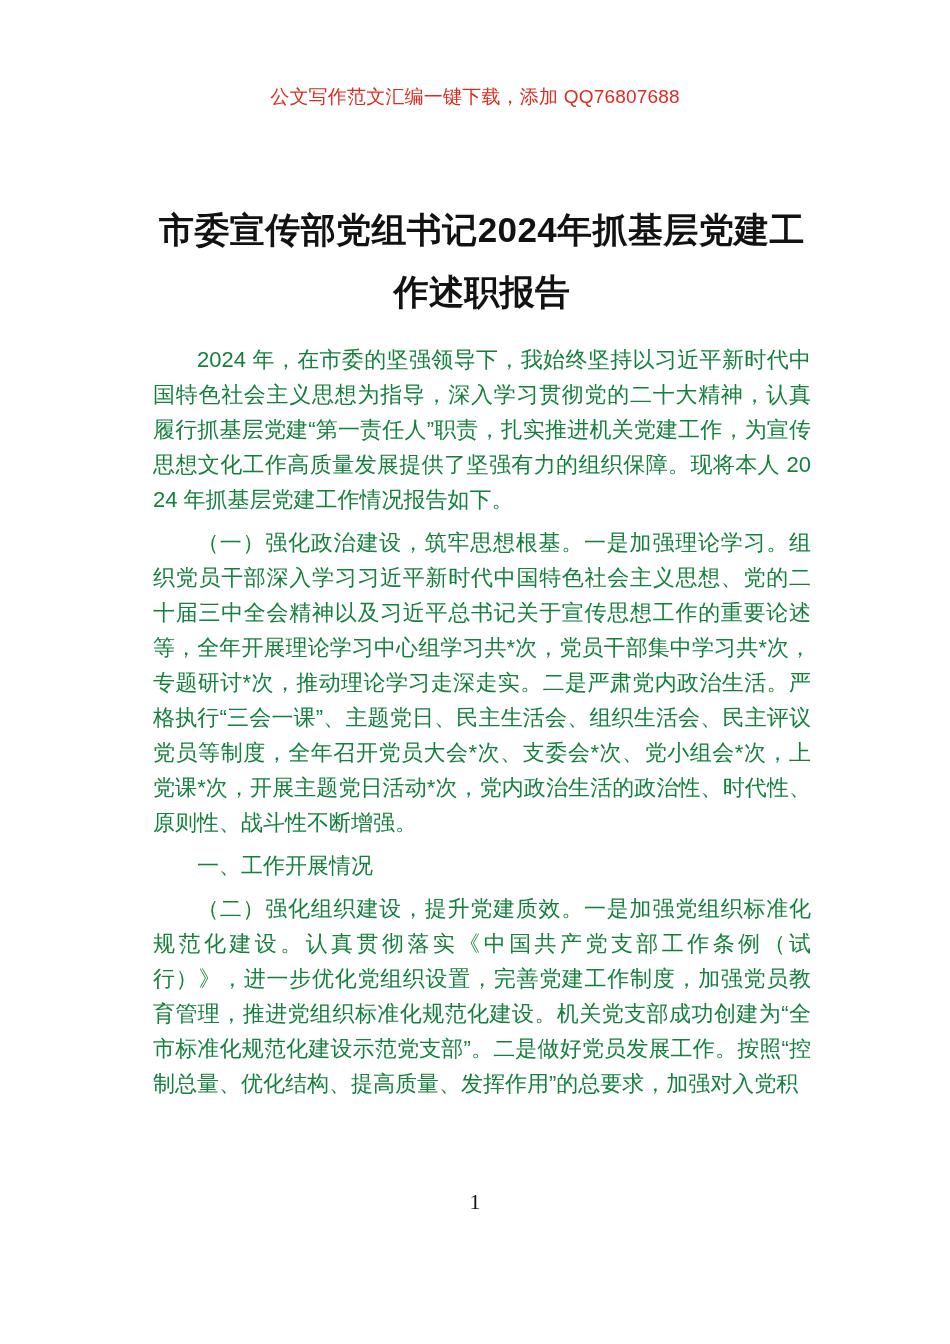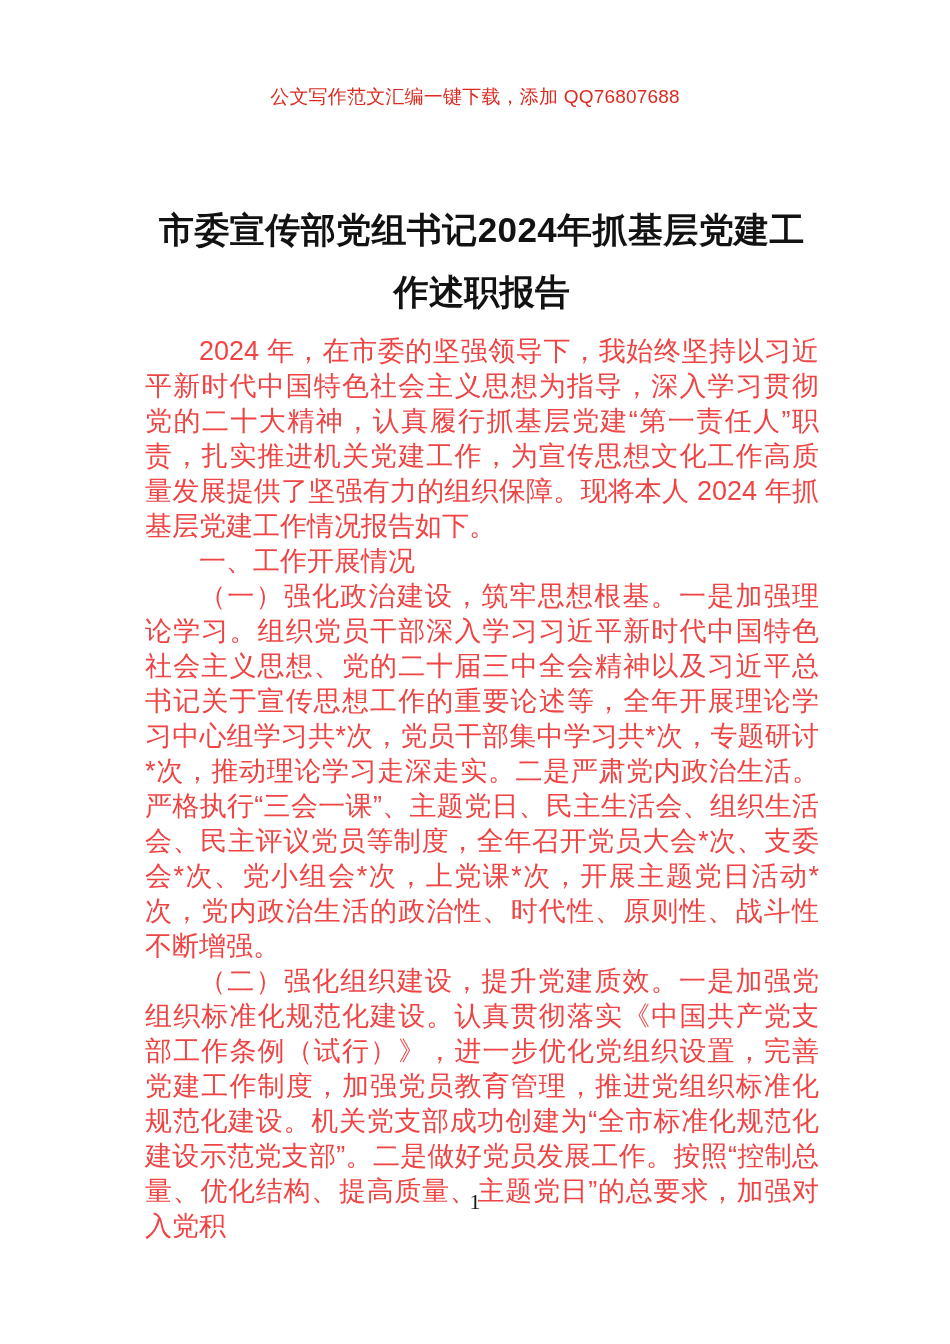--- a/index.html
+++ b/index.html
@@ -54,27 +54,27 @@
 
   
   .body-col {
     position: absolute;
     top: 334px;
     left: 145px;
     width: 674px;
   }
 
   .para {
-    font-size: 27px;
+    font-size: 22px;
     line-height: 35px;
     text-align: justify;
     text-justify: inter-character;
     text-align-last: left;
-    color: #ef4444;
-    margin: 0;
+    color: #15803d;
+    margin: 8px;
     letter-spacing: 0px;
     word-break: break-all;
   }
   .para.indent {
     text-indent: 2em;
   }
 
   
   .page-number {
     position: absolute;
@@ -92,20 +92,20 @@
 <body>
 
 <div class="page">
 
   <div class="promo-header">公文写作范文汇编一键下载，添加 QQ76807688</div>
 
   <h1 class="doc-title">市委宣传部党组书记2024年抓基层党建工作述职报告</h1>
 
   <div class="body-col">
     <p class="para indent">2024 年，在市委的坚强领导下，我始终坚持以习近平新时代中国特色社会主义思想为指导，深入学习贯彻党的二十大精神，认真履行抓基层党建“第一责任人”职责，扎实推进机关党建工作，为宣传思想文化工作高质量发展提供了坚强有力的组织保障。现将本人 2024 年抓基层党建工作情况报告如下。</p>
+    <p class="para indent">（一）强化政治建设，筑牢思想根基。一是加强理论学习。组织党员干部深入学习习近平新时代中国特色社会主义思想、党的二十届三中全会精神以及习近平总书记关于宣传思想工作的重要论述等，全年开展理论学习中心组学习共*次，党员干部集中学习共*次，专题研讨*次，推动理论学习走深走实。二是严肃党内政治生活。严格执行“三会一课”、主题党日、民主生活会、组织生活会、民主评议党员等制度，全年召开党员大会*次、支委会*次、党小组会*次，上党课*次，开展主题党日活动*次，党内政治生活的政治性、时代性、原则性、战斗性不断增强。</p>
     <p class="para indent">一、工作开展情况</p>
-    <p class="para indent">（一）强化政治建设，筑牢思想根基。一是加强理论学习。组织党员干部深入学习习近平新时代中国特色社会主义思想、党的二十届三中全会精神以及习近平总书记关于宣传思想工作的重要论述等，全年开展理论学习中心组学习共*次，党员干部集中学习共*次，专题研讨*次，推动理论学习走深走实。二是严肃党内政治生活。严格执行“三会一课”、主题党日、民主生活会、组织生活会、民主评议党员等制度，全年召开党员大会*次、支委会*次、党小组会*次，上党课*次，开展主题党日活动*次，党内政治生活的政治性、时代性、原则性、战斗性不断增强。</p>
-    <p class="para indent">（二）强化组织建设，提升党建质效。一是加强党组织标准化规范化建设。认真贯彻落实《中国共产党支部工作条例（试行）》，进一步优化党组织设置，完善党建工作制度，加强党员教育管理，推进党组织标准化规范化建设。机关党支部成功创建为“全市标准化规范化建设示范党支部”。二是做好党员发展工作。按照“控制总量、优化结构、提高质量、主题党日”的总要求，加强对入党积</p>
+    <p class="para indent">（二）强化组织建设，提升党建质效。一是加强党组织标准化规范化建设。认真贯彻落实《中国共产党支部工作条例（试行）》，进一步优化党组织设置，完善党建工作制度，加强党员教育管理，推进党组织标准化规范化建设。机关党支部成功创建为“全市标准化规范化建设示范党支部”。二是做好党员发展工作。按照“控制总量、优化结构、提高质量、发挥作用”的总要求，加强对入党积</p>
   </div>
 
   <div class="page-number">1</div>
 
 </div>
 
 </body></html>

